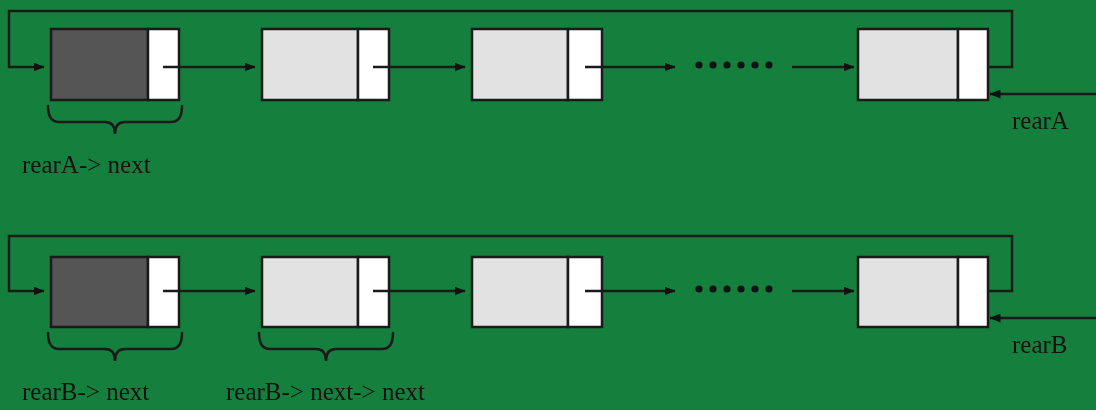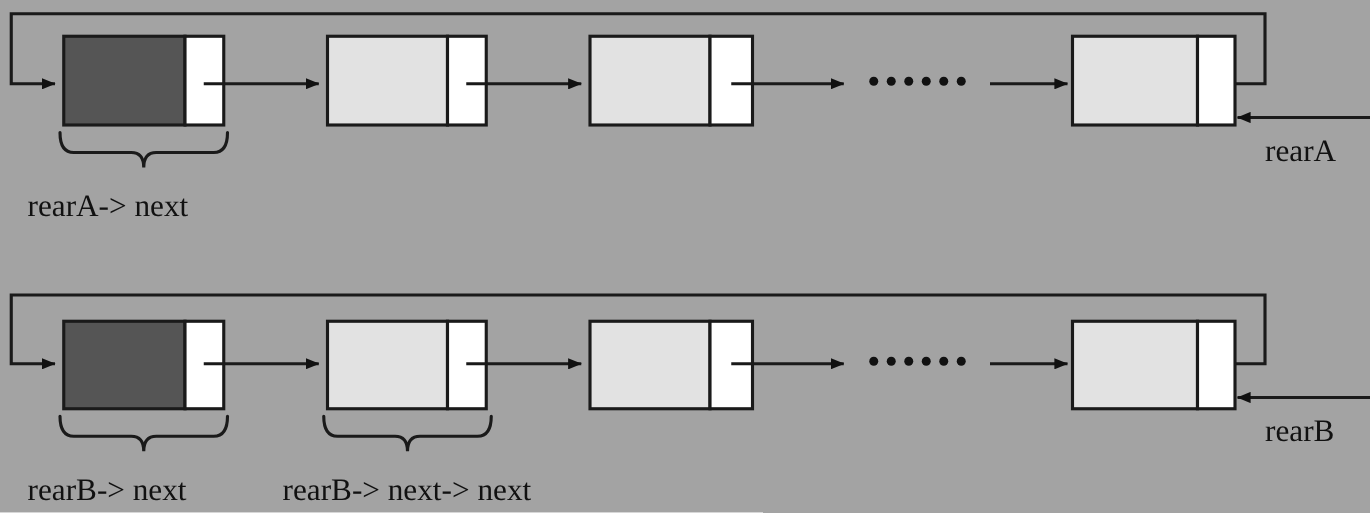--- a/index.html
+++ b/index.html
@@ -7,21 +7,21 @@
     padding: 0;
     background: #ffffff;
   }
   body {
     font-family: "Liberation Serif", "DejaVu Serif", serif;
   }
   #diagram-root {
     position: relative;
     width: 1096px;
     height: 410px;
-    background: #a3a3a3;
+    background: #15803d;
     overflow: hidden;
   }
   #diagram-svg {
     position: absolute;
     left: 0;
     top: 0;
     width: 1096px;
     height: 410px;
   }
   .node-data { }

